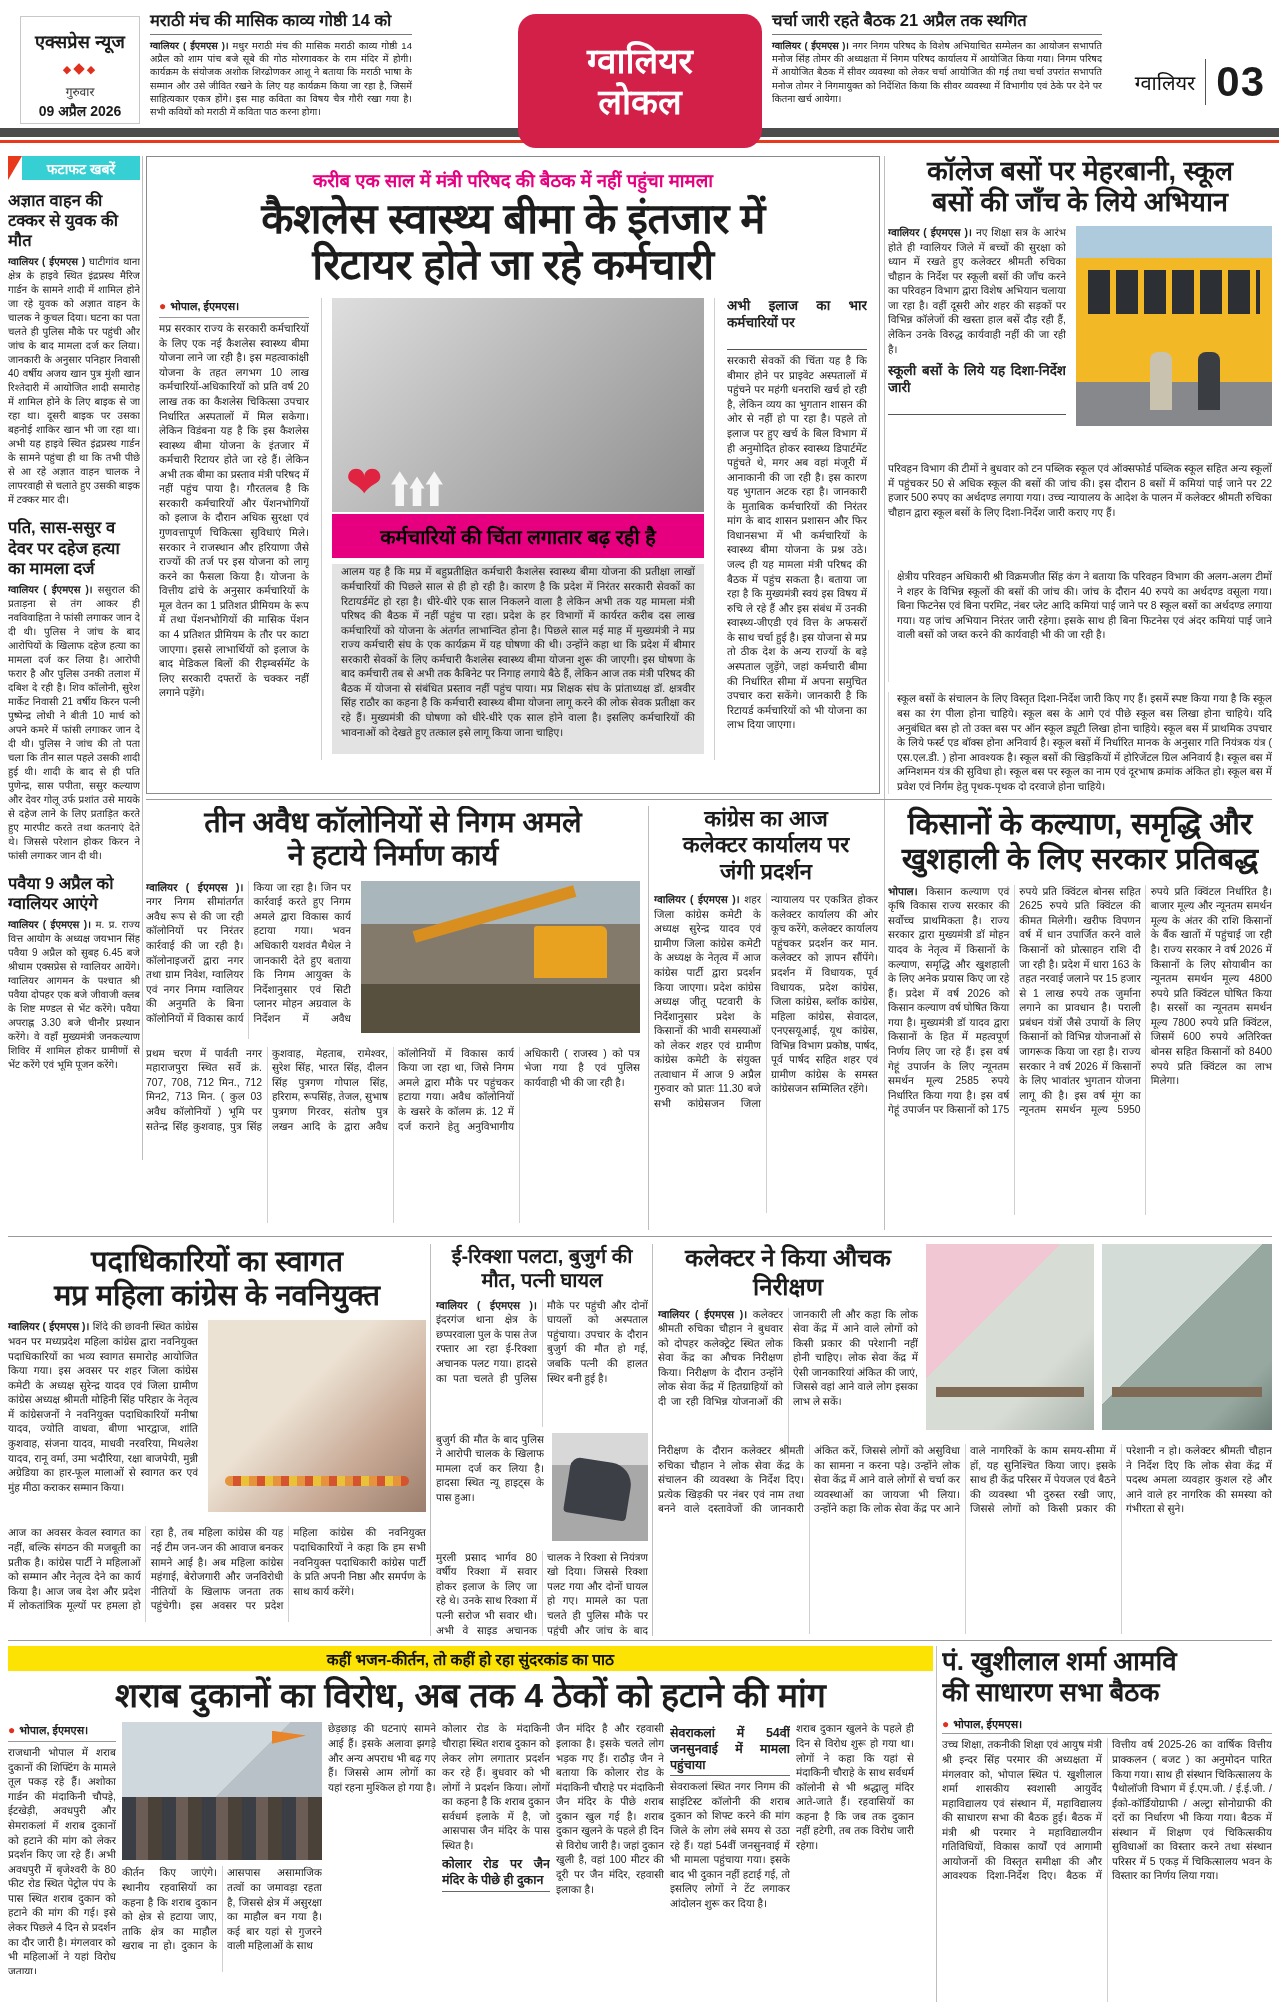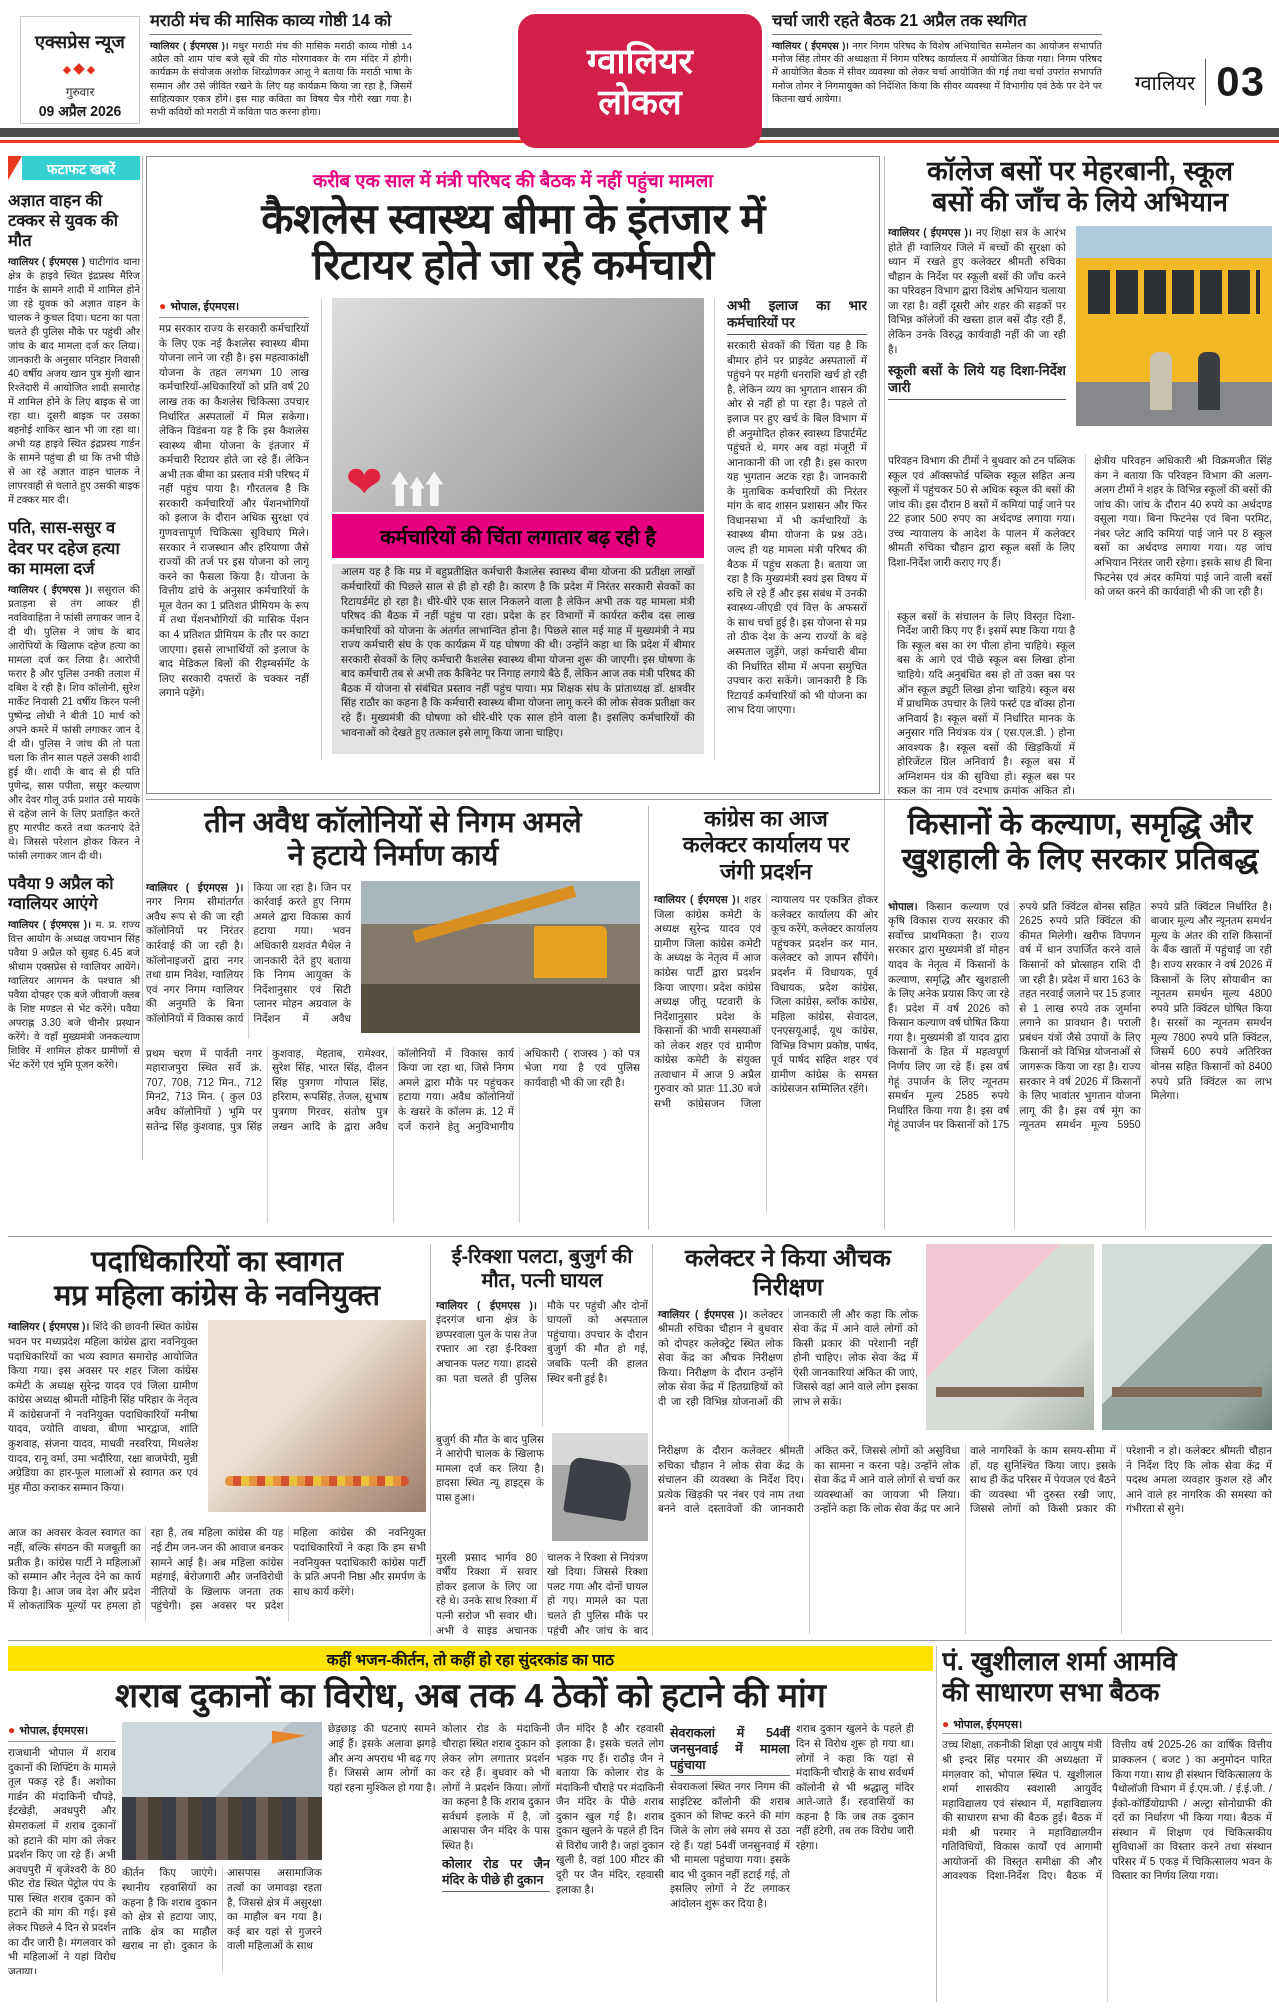--- a/index.html
+++ b/index.html
@@ -51,33 +51,33 @@
   .lead-grid{display:grid;grid-template-columns:150px 1fr 140px;gap:12px;margin-top:10px;height:462px;}
   .lead-col{overflow:hidden;}
   .lead-mid{border-left:1px solid #cfcfcf;border-right:1px solid #cfcfcf;padding:0 10px;overflow:hidden;}
   .photo{position:relative;overflow:hidden;}
   .lead-photo{height:214px;background:linear-gradient(135deg,#dedede 0%,#b9b9b9 45%,#8e8e8e 100%);}
   .heart{position:absolute;left:14px;bottom:8px;font-size:44px;color:#e02340;line-height:1;}
   .fam{position:absolute;left:58px;bottom:6px;width:54px;height:40px;background:#f6f6f6;
        clip-path:polygon(10% 100%,10% 45%,2% 45%,18% 12%,34% 45%,26% 45%,26% 100%,42% 100%,42% 55%,36% 55%,50% 25%,64% 55%,58% 55%,58% 100%,74% 100%,74% 45%,66% 45%,82% 12%,98% 45%,90% 45%,90% 100%);}
   .lead-caption{height:44px;background:#e6007f;color:#000000;font-weight:bold;font-size:20px;display:flex;align-items:center;justify-content:center;margin-top:2px;}
   .graybox{background:#e3e3e3;padding:1px 9px;margin-top:6px;height:188px;overflow:hidden;}
-  .subhd{font-weight:bold;font-size:13.5px;border-bottom:1px solid #555;padding-bottom:2px;margin-bottom:4px;line-height:1.25;}
+  .subhd{font-weight:bold;font-size:13.5px;border-bottom:1px solid #555;padding-bottom:17px;margin-bottom:4px;line-height:1.25;}
   
   .bus{left:888px;top:156px;width:384px;height:638px;overflow:hidden;}
   .bus-hd{font-size:27px;font-weight:bold;text-align:center;line-height:1.15;margin-bottom:8px;}
   .bus-row1{display:grid;grid-template-columns:178px 1fr;gap:10px;height:228px;}
   .bus-photo{height:200px;background:
      linear-gradient(180deg,#aecbdd 0 16%,#f2b826 16% 78%,#86888c 78%);}
   .bus-win{position:absolute;top:22%;left:6%;width:88%;height:22%;
      background:repeating-linear-gradient(90deg,#2c2f33 0 22px,#f2b826 22px 28px);}
   .fig{position:absolute;bottom:8%;width:22px;height:58px;border-radius:8px 8px 0 0;}
   .fig1{left:38%;background:#c9c2ae;}
   .fig2{left:62%;background:#3a3d42;}
-  .bus-row2{display:grid;grid-template-columns:1fr 1fr;gap:10px;height:372px;}
+  .bus-row2{display:grid;grid-template-columns:1fr;gap:10px;height:372px;margin-top:8px;}
   .bus-row2>div{overflow:hidden;border-left:1px solid #d6d6d6;padding-left:8px;}
   .bus-row2>div:first-child{border-left:none;padding-left:0;}
   
   .mid-hd2{font-size:29px;font-weight:bold;text-align:center;line-height:1.15;}
   .colonies{left:146px;top:806px;width:494px;height:424px;overflow:hidden;}
   .col-row1{display:grid;grid-template-columns:205px 1fr;gap:10px;height:158px;margin-top:8px;}
   .jcb-photo{height:152px;background:linear-gradient(180deg,#a9b7bd 0 28%,#847a6c 28% 68%,#57503f 68%);}
   .jcb-arm{position:absolute;left:18%;top:18%;width:60%;height:12px;background:#d88f1f;transform:rotate(-16deg);}
   .jcb-cab{position:absolute;right:12%;top:30%;width:26%;height:34%;background:#e8a21f;border-radius:3px 6px 0 0;}
   .col-row2{height:176px;margin-top:8px;}
@@ -260,21 +260,21 @@
       <span class="dl">ग्वालियर ( ईएमएस )।</span>
       <span>शहर जिला कांग्रेस कमेटी के अध्यक्ष सुरेन्द्र यादव एवं ग्रामीण जिला कांग्रेस कमेटी के अध्यक्ष के नेतृत्व में आज कांग्रेस पार्टी द्वारा प्रदर्शन किया जाएगा। प्रदेश कांग्रेस अध्यक्ष जीतू पटवारी के निर्देशानुसार प्रदेश के किसानों की भावी समस्याओं को लेकर शहर एवं ग्रामीण कांग्रेस कमेटी के संयुक्त तत्वाधान में आज 9 अप्रैल गुरुवार को प्रातः 11.30 बजे सभी कांग्रेसजन जिला न्यायालय पर एकत्रित होकर कलेक्टर कार्यालय की ओर कूच करेंगे, कलेक्टर कार्यालय पहुंचकर प्रदर्शन कर मान. कलेक्टर को ज्ञापन सौंपेंगे। प्रदर्शन में विधायक, पूर्व विधायक, प्रदेश कांग्रेस, जिला कांग्रेस, ब्लॉक कांग्रेस, महिला कांग्रेस, सेवादल, एनएसयूआई, यूथ कांग्रेस, विभिन्न विभाग प्रकोष्ठ, पार्षद, पूर्व पार्षद सहित शहर एवं ग्रामीण कांग्रेस के समस्त कांग्रेसजन सम्मिलित रहेंगे।</span>
     </div>
   </div>
 
   <div class="abs farmers">
     <div class="farmers-hd">
       <div>किसानों के कल्याण, समृद्धि और</div>
       <div>खुशहाली के लिए सरकार प्रतिबद्ध</div>
     </div>
-    <div class="bd flow3 clip" style="height:330px;margin-top:23px;">
+    <div class="bd flow3 clip" style="height:330px;margin-top:8px;">
       <span class="dl">भोपाल।</span>
       <span>किसान कल्याण एवं कृषि विकास राज्य सरकार की सर्वोच्च प्राथमिकता है। राज्य सरकार द्वारा मुख्यमंत्री डॉ मोहन यादव के नेतृत्व में किसानों के कल्याण, समृद्धि और खुशहाली के लिए अनेक प्रयास किए जा रहे हैं। प्रदेश में वर्ष 2026 को किसान कल्याण वर्ष घोषित किया गया है। मुख्यमंत्री डॉ यादव द्वारा किसानों के हित में महत्वपूर्ण निर्णय लिए जा रहे हैं। इस वर्ष गेहूं उपार्जन के लिए न्यूनतम समर्थन मूल्य 2585 रुपये निर्धारित किया गया है। इस वर्ष गेहूं उपार्जन पर किसानों को 175 रुपये प्रति क्विंटल बोनस सहित 2625 रुपये प्रति क्विंटल की कीमत मिलेगी। खरीफ विपणन वर्ष में धान उपार्जित करने वाले किसानों को प्रोत्साहन राशि दी जा रही है। प्रदेश में धारा 163 के तहत नरवाई जलाने पर 15 हजार से 1 लाख रुपये तक जुर्माना लगाने का प्रावधान है। पराली प्रबंधन यंत्रों जैसे उपायों के लिए किसानों को विभिन्न योजनाओं से जागरूक किया जा रहा है। राज्य सरकार ने वर्ष 2026 में किसानों के लिए भावांतर भुगतान योजना लागू की है। इस वर्ष मूंग का न्यूनतम समर्थन मूल्य 5950 रुपये प्रति क्विंटल निर्धारित है। बाजार मूल्य और न्यूनतम समर्थन मूल्य के अंतर की राशि किसानों के बैंक खातों में पहुंचाई जा रही है। राज्य सरकार ने वर्ष 2026 में किसानों के लिए सोयाबीन का न्यूनतम समर्थन मूल्य 4800 रुपये प्रति क्विंटल घोषित किया है। सरसों का न्यूनतम समर्थन मूल्य 7800 रुपये प्रति क्विंटल, जिसमें 600 रुपये अतिरिक्त बोनस सहित किसानों को 8400 रुपये प्रति क्विंटल का लाभ मिलेगा।</span>
     </div>
   </div>
 
   <div class="hrule" style="left:8px;top:1236px;width:1264px;"></div>
 
   <div class="abs mahila">
     <div class="mahila-hd">
       <div>पदाधिकारियों का स्वागत</div>

